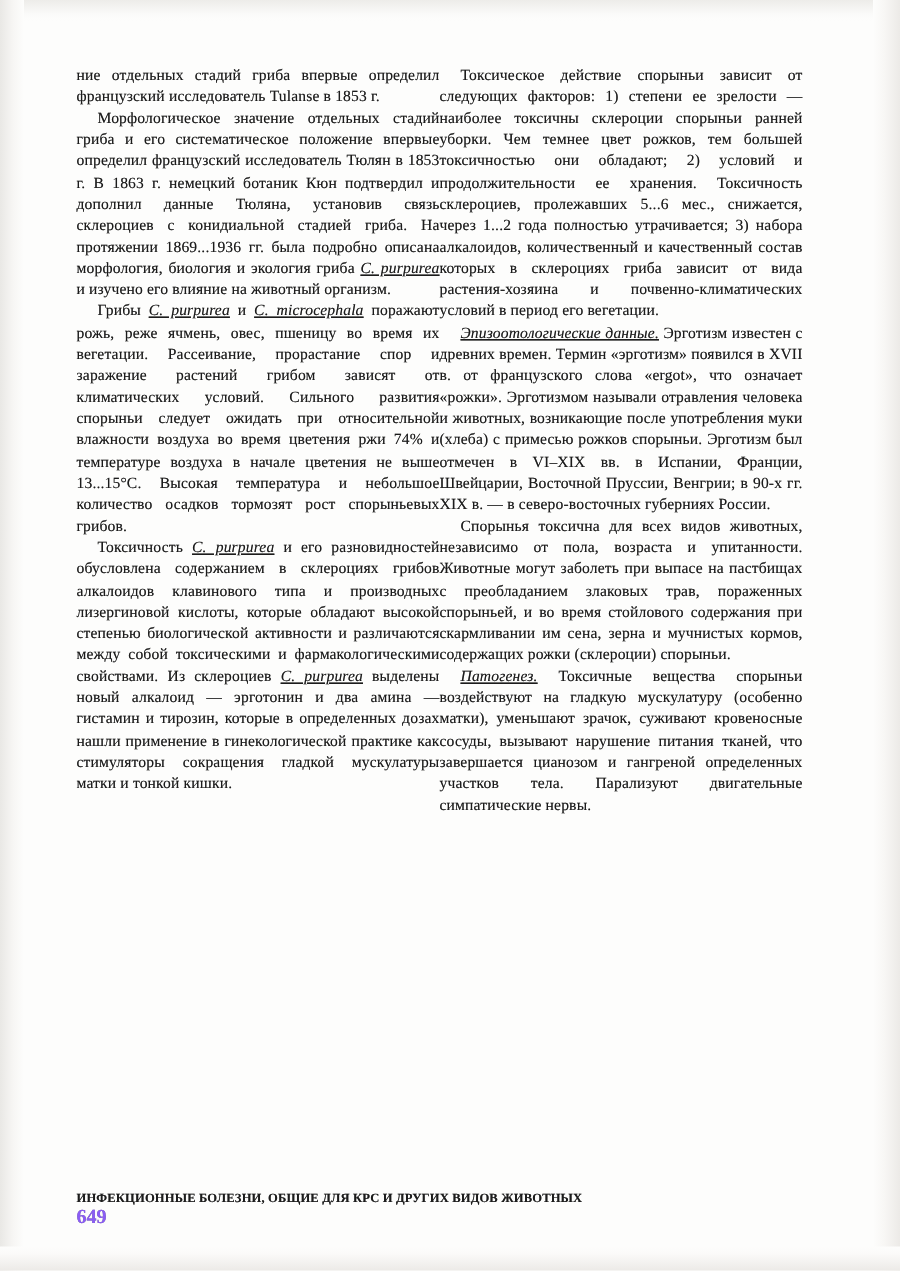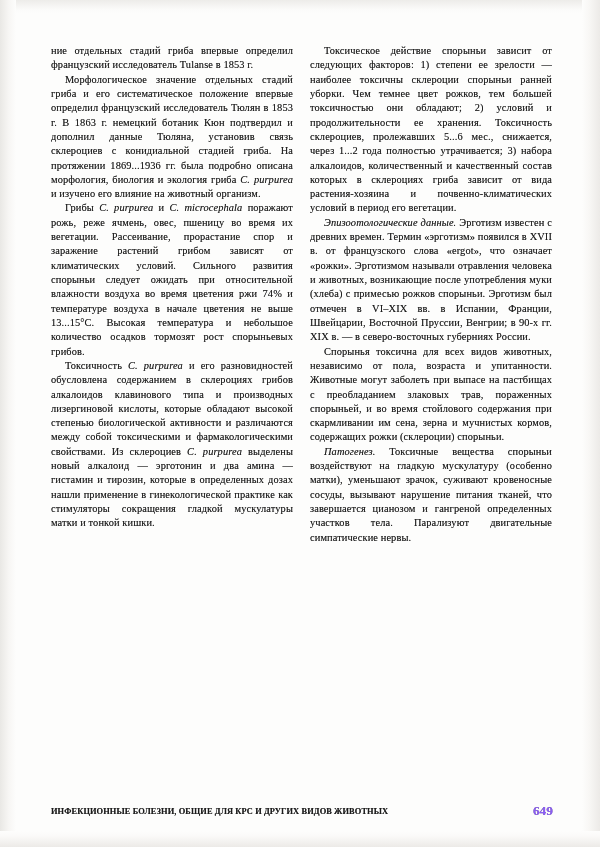--- a/index.html
+++ b/index.html
@@ -53,21 +53,20 @@
     pointer-events: none;
   }
 
   .columns {
     position: absolute;
     top: 44px;
     left: 51px;
     width: 502px;
     height: 730px;
     display: flex;
-    gap: 17px;
   }
 
   .col {
     width: 242px;
     font-size: 10.4px;
     line-height: 14.32px;
     text-align: justify;
     text-justify: inter-word;
     hyphens: manual;
     -webkit-hyphens: manual;
@@ -83,30 +82,32 @@
   }
 
   
   .col p {
     font-weight: 400;
     text-shadow: 0 0 0.32px rgba(20,20,20,0.55);
   }
 
   i, .it {
     font-style: italic;
+    text-decoration: underline;
   }
 
   .footer {
     position: absolute;
     left: 51px;
     bottom: 28px;
     width: 502px;
     display: flex;
-    align-items: center;
+    align-items: flex-start;
     justify-content: space-between;
+    flex-direction: column;
   }
   .footer-title {
     font-size: 8.4px;
     letter-spacing: 0.012em;
     font-weight: 700;
     color: #1c1c1c;
     text-shadow: 0 0 0.3px rgba(20,20,20,0.6);
     white-space: nowrap;
   }
   .footer-page {

